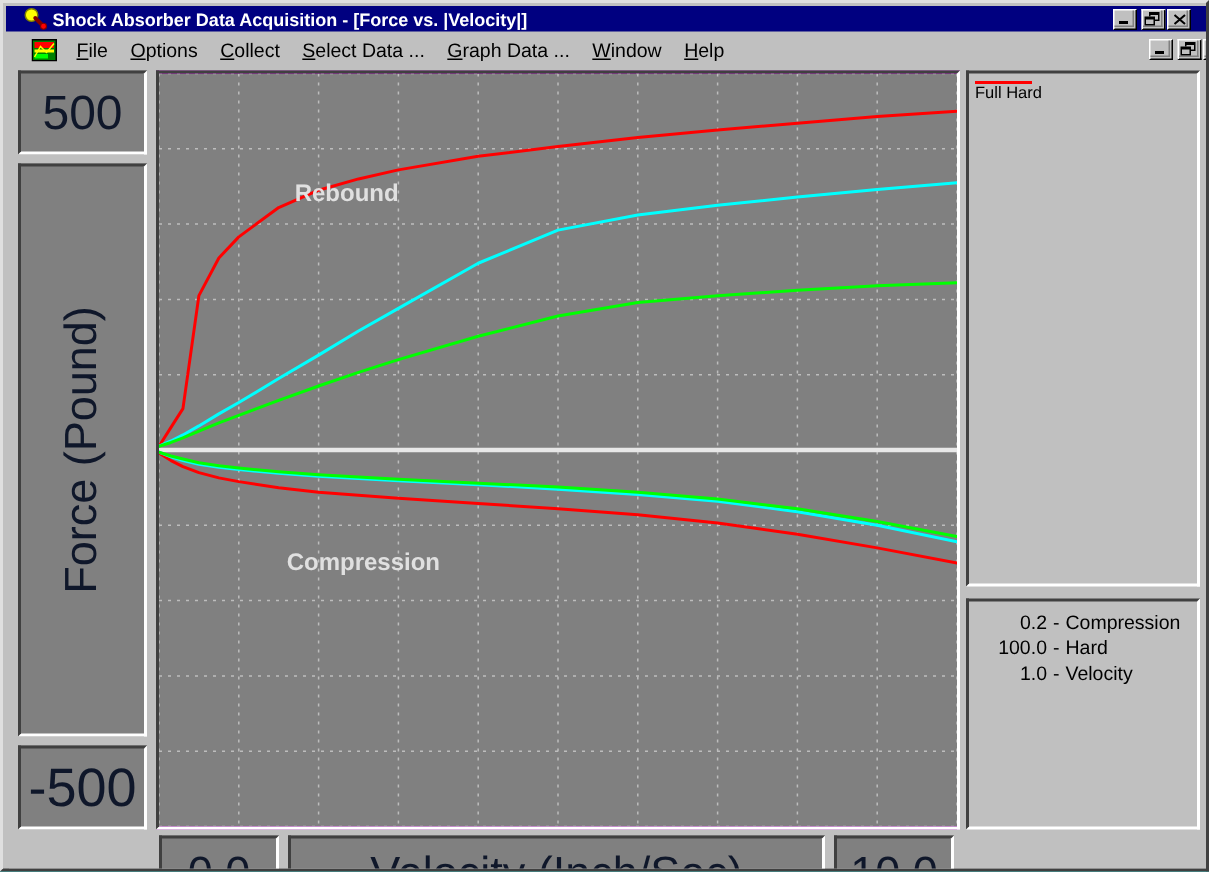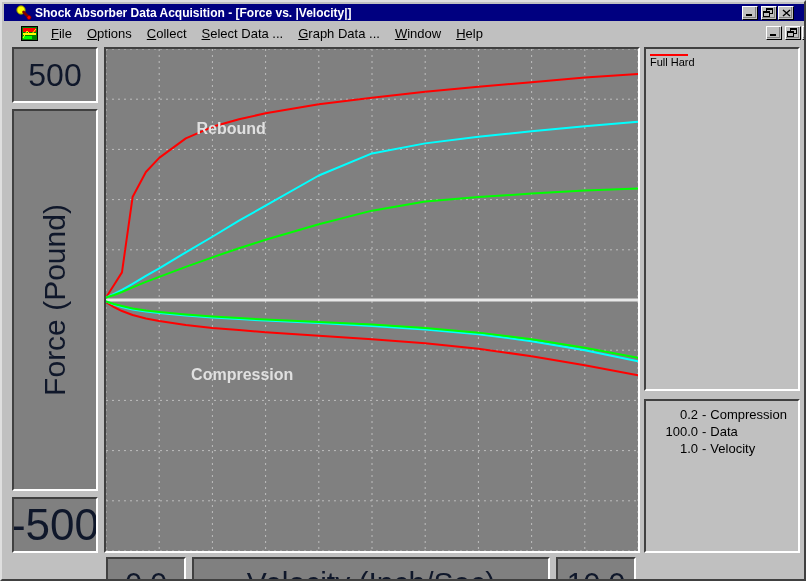--- a/index.html
+++ b/index.html
@@ -128,21 +128,21 @@
     border-right: 2px solid #ffffff;
     border-bottom: 2px solid #ffffff;
     box-sizing: border-box;
     display: flex; align-items: center; justify-content: center;
     color: #0f172a;
     font-family: "Liberation Sans", sans-serif;
     overflow: hidden;
   }
   #ymax-box  { left: 6px;  top: 2px;   width: 86px; height: 56px; font-size: 32px; }
   #ylabel-box{ left: 6px;  top: 64px;  width: 86px; height: 382px; }
-  #ymin-box  { left: 6px;  top: 452px; width: 86px; height: 56px; font-size: 44px; }
+  #ymin-box  { left: 6px;  top: 452px; width: 86px; height: 56px; font-size: 36px; }
   #xmin-box  { left: 100px; top: 512px; width: 80px; height: 52px; font-size: 30px; }
   #xlabel-box{ left: 186px; top: 512px; width: 358px; height: 52px; font-size: 30px; }
   #xmax-box  { left: 550px; top: 512px; width: 80px; height: 52px; font-size: 30px; }
 
   .vert-label {
     transform: rotate(-90deg);
     white-space: nowrap;
     font-size: 30px;
   }
 
@@ -344,21 +344,21 @@
 
     <div id="info-panel">
       <div class="info-row">
         <span class="info-num">0.2</span>
         <span class="info-sep">-</span>
         <span>Compression</span>
       </div>
       <div class="info-row">
         <span class="info-num">100.0</span>
         <span class="info-sep">-</span>
-        <span>Data</span>
+        <span>Hard</span>
       </div>
       <div class="info-row">
         <span class="info-num">1.0</span>
         <span class="info-sep">-</span>
         <span>Velocity</span>
       </div>
     </div>
 
     <div class="valbox" id="xmin-box">0.0</div>
     <div class="valbox" id="xlabel-box">Velocity (Inch/Sec)</div>

